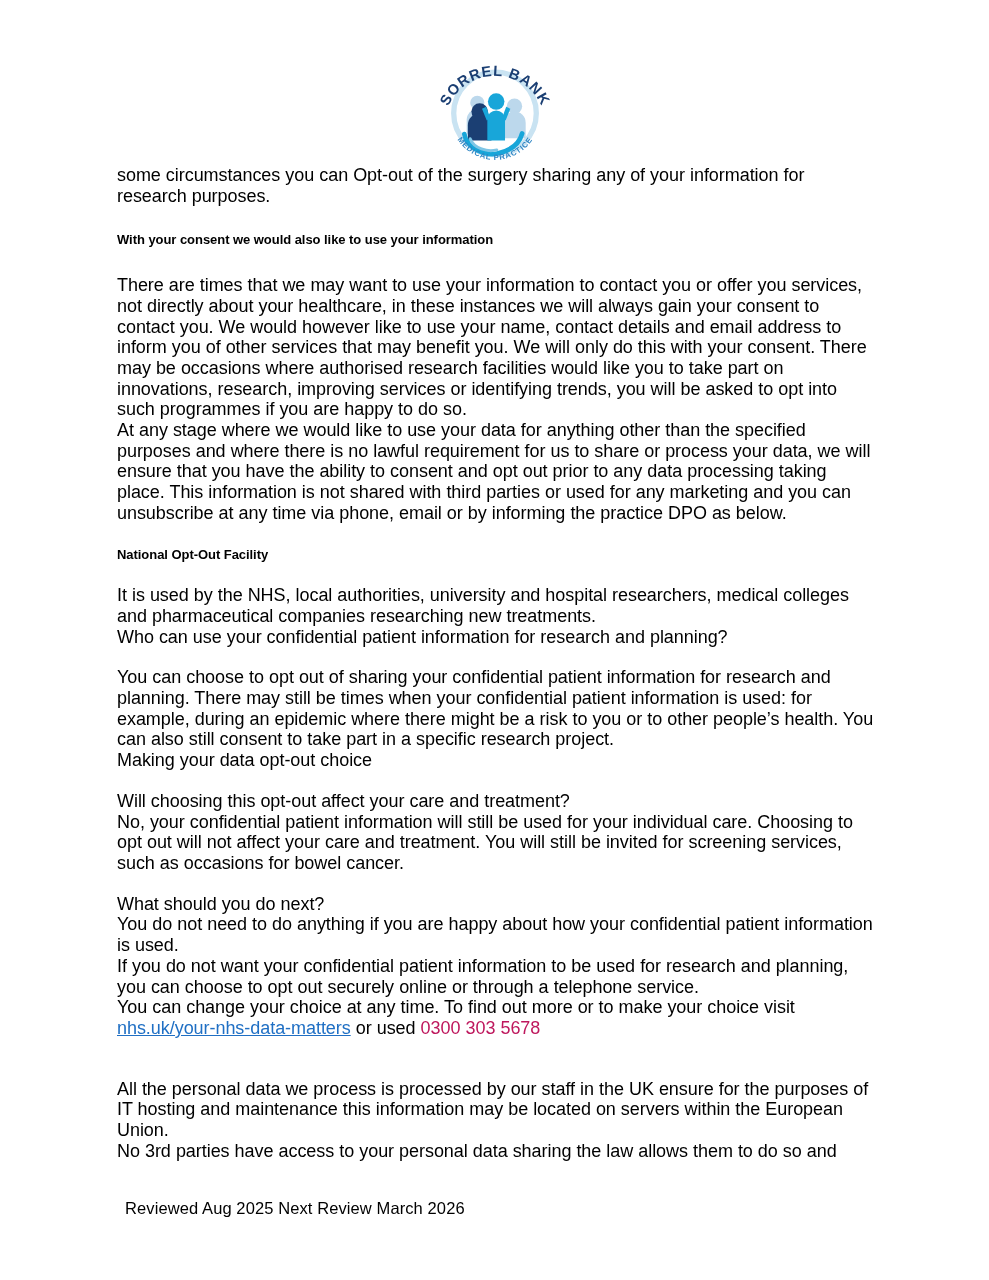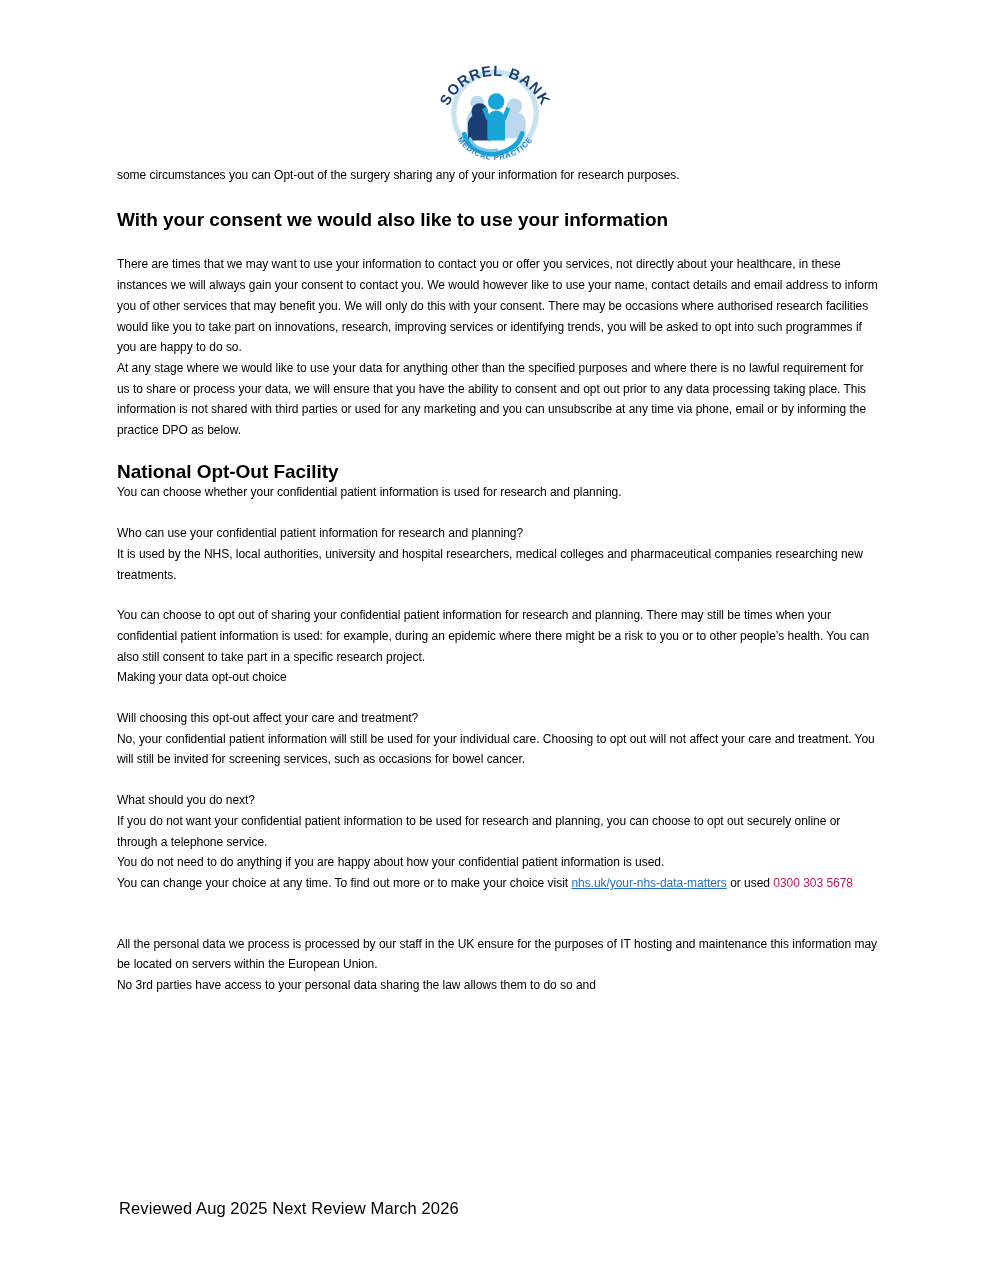--- a/index.html
+++ b/index.html
@@ -40,30 +40,30 @@
 
   
   .content {
     position: absolute;
     left: 117px;
     top: 165px;
     width: 762px;
   }
 
   .para {
-    font-size: 12px;
+    font-size: 18px;
     line-height: 20.7px;
     letter-spacing: -0.05px;
     margin: 0;
     text-align: left;
     word-spacing: 0.1px;
   }
 
   .heading {
-    font-size: 19px;
+    font-size: 13px;
     line-height: 20.7px;
     font-weight: bold;
     margin: 0;
     letter-spacing: -0.05px;
   }
 
   .gap-sm  { height: 20px; }
   .gap-md  { height: 21px; }
   .gap-lg  { height: 24px; }
 
@@ -72,21 +72,21 @@
     text-decoration: underline;
   }
   .phone {
     color: #be185d;
     text-decoration: none;
   }
 
   
   .footer {
     position: absolute;
-    left: 119px;
+    left: 125px;
     top: 1198px;
     font-size: 16.5px;
     line-height: 20px;
     letter-spacing: 0.1px;
     color: #000000;
   }
 </style>
 </head>
 <body>
 
@@ -145,42 +145,41 @@
     <h2 class="heading">With your consent we would also like to use your information</h2>
 
     <div class="gap-lg"></div>
 
     <p class="para">There are times that we may want to use your information to contact you or offer you services, not directly about your healthcare, in these instances we will always gain your consent to contact you. We would however like to use your name, contact details and email address to inform you of other services that may benefit you. We will only do this with your consent. There may be occasions where authorised research facilities would like you to take part on innovations, research, improving services or identifying trends, you will be asked to opt into such programmes if you are happy to do so.</p>
     <p class="para">At any stage where we would like to use your data for anything other than the specified purposes and where there is no lawful requirement for us to share or process your data, we will ensure that you have the ability to consent and opt out prior to any data processing taking place. This information is not shared with third parties or used for any marketing and you can unsubscribe at any time via phone, email or by informing the practice DPO as below.</p>
 
     <div class="gap-md"></div>
 
     <h2 class="heading">National Opt-Out Facility</h2>
-    <p class="para">You can choose whether your confidential patient information is used for research and planning.</p>
 
     <div class="gap-sm"></div>
 
+    <p class="para">It is used by the NHS, local authorities, university and hospital researchers, medical colleges and pharmaceutical companies researching new treatments.</p>
     <p class="para">Who can use your confidential patient information for research and planning?</p>
-    <p class="para">It is used by the NHS, local authorities, university and hospital researchers, medical colleges and pharmaceutical companies researching new treatments.</p>
 
     <div class="gap-sm"></div>
 
     <p class="para">You can choose to opt out of sharing your confidential patient information for research and planning. There may still be times when your confidential patient information is used: for example, during an epidemic where there might be a risk to you or to other people’s health. You can also still consent to take part in a specific research project.</p>
     <p class="para">Making your data opt-out choice</p>
 
     <div class="gap-sm"></div>
 
     <p class="para">Will choosing this opt-out affect your care and treatment?</p>
     <p class="para">No, your confidential patient information will still be used for your individual care. Choosing to opt out will not affect your care and treatment. You will still be invited for screening services, such as occasions for bowel cancer.</p>
 
     <div class="gap-sm"></div>
 
     <p class="para">What should you do next?</p>
+    <p class="para">You do not need to do anything if you are happy about how your confidential patient information is used.</p>
     <p class="para">If you do not want your confidential patient information to be used for research and planning, you can choose to opt out securely online or through a telephone service.</p>
-    <p class="para">You do not need to do anything if you are happy about how your confidential patient information is used.</p>
     <p class="para"><span>You can change your choice at any time. To find out more or to make your choice visit </span><a class="doclink" href="#">nhs.uk/your-nhs-data-matters</a><span> or used </span><span class="phone">0300 303 5678</span></p>
 
     <div class="gap-sm"></div>
 
 
     <div class="gap-sm"></div>
 
     <p class="para">All the personal data we process is processed by our staff in the UK ensure for the purposes of IT hosting and maintenance this information may be located on servers within the European Union.</p>
     <p class="para">No 3rd parties have access to your personal data sharing the law allows them to do so and</p>
   </div>

